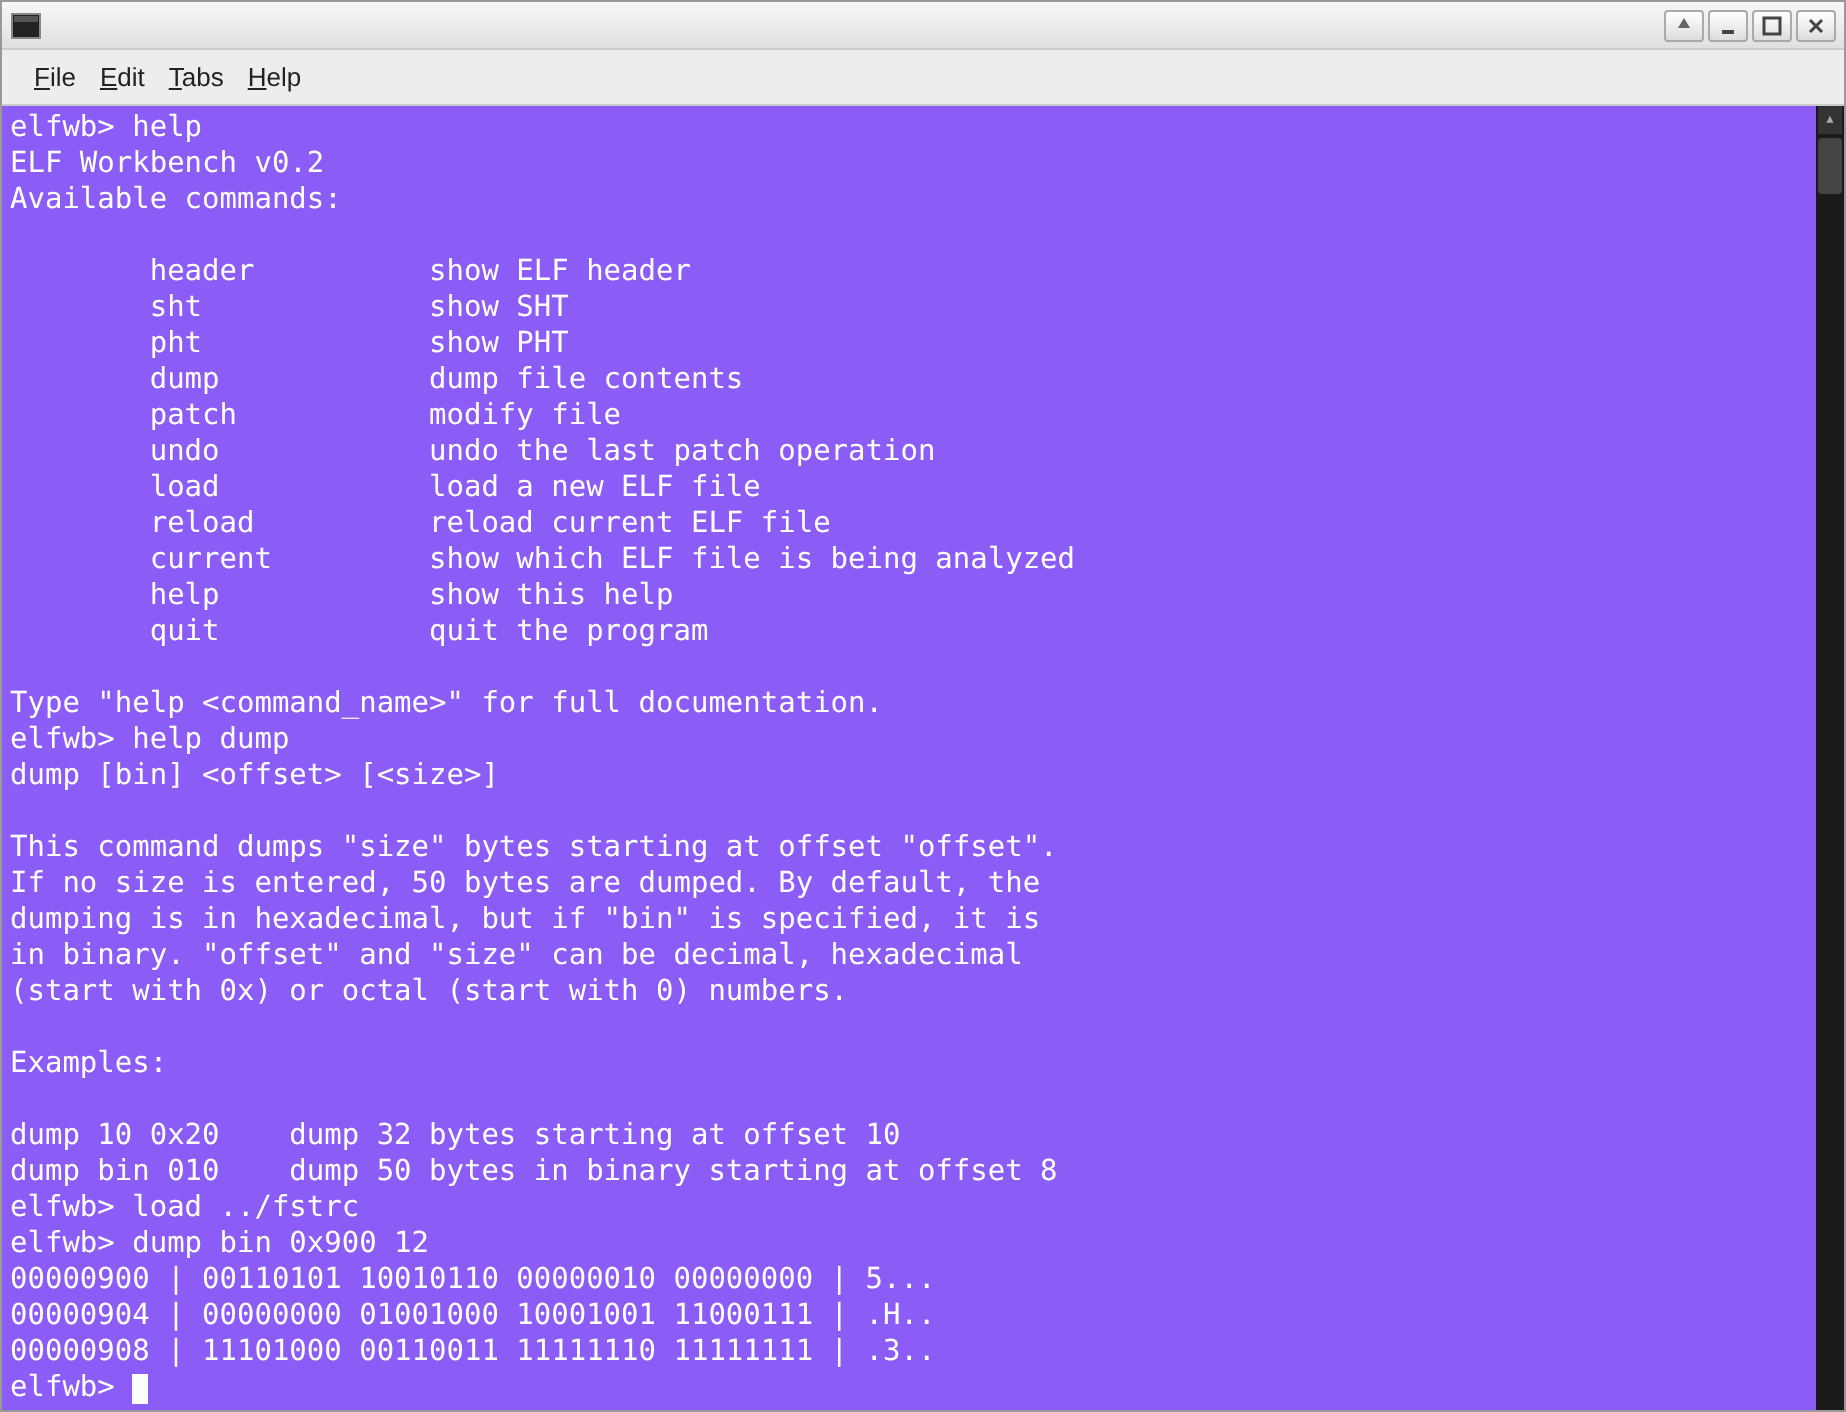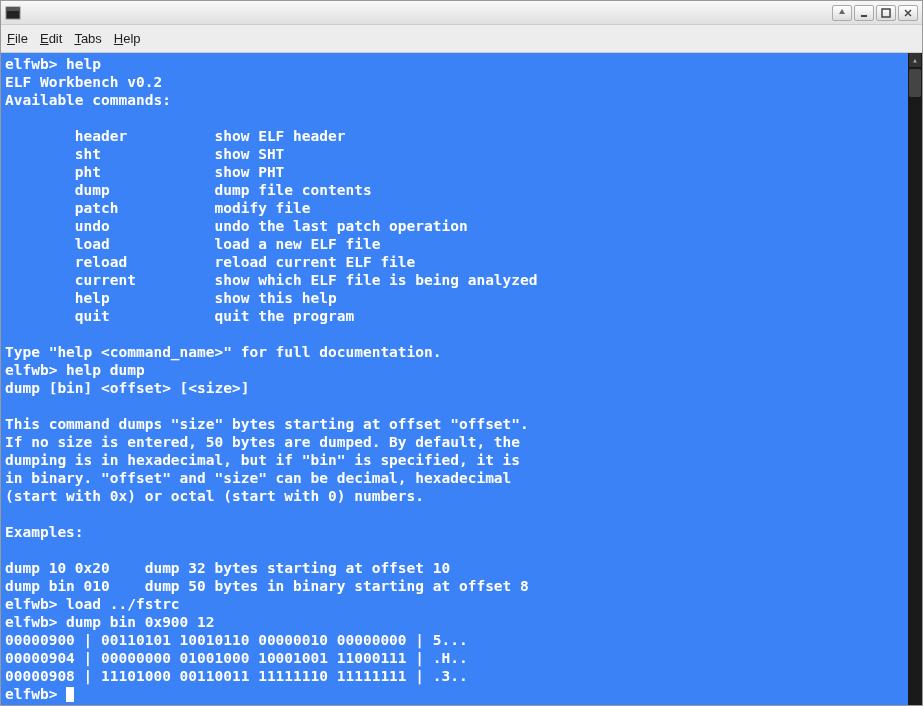--- a/index.html
+++ b/index.html
@@ -47,42 +47,41 @@
       font-size: 10px;
       color: #444;
       cursor: pointer;
       border-radius: 2px;
     }
     .menubar {
       height: 28px;
       background: #ededed;
       display: flex;
       align-items: center;
-      padding: 0 6px;
+      padding: 0 16px;
       border-bottom: 1px solid #ccc;
       gap: 12px;
     }
     .menu-item {
       font-size: 13px;
       color: #222;
       cursor: pointer;
     }
     .menu-item .ul { text-decoration: underline; }
     .terminal {
       flex: 1;
-      background: #3b82f6;
+      background: #8b5cf6;
       color: #fff;
       font-family: "DejaVu Sans Mono", "Courier New", monospace;
       font-size: 14.5px;
       line-height: 18px;
       padding: 2px 4px;
       white-space: pre;
       overflow: hidden;
       position: relative;
-      font-weight: bold;
     }
     .scrollbar {
       position: absolute;
       right: 0;
       top: 0;
       width: 14px;
       height: 100%;
       background: #1a1a1a;
     }
     .scroll-thumb {

